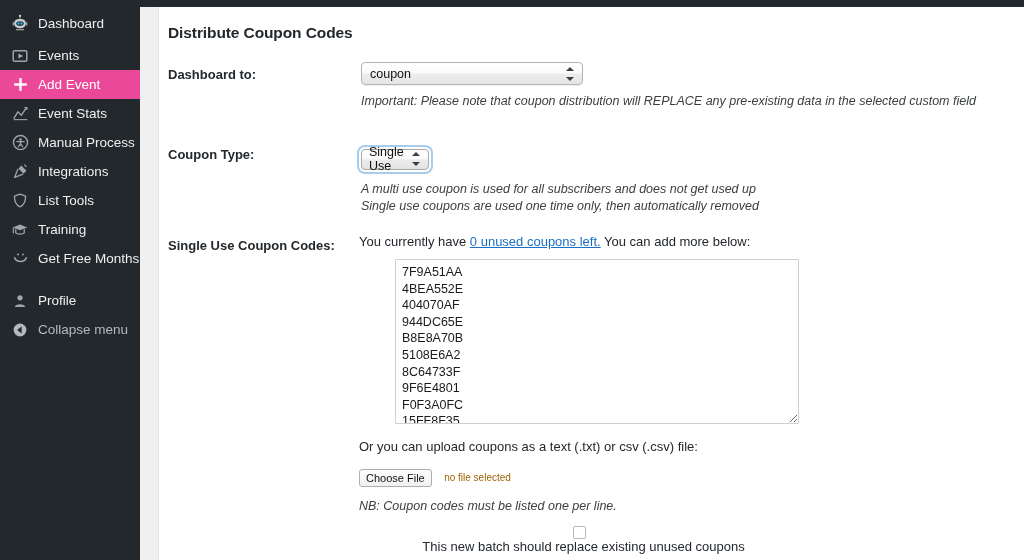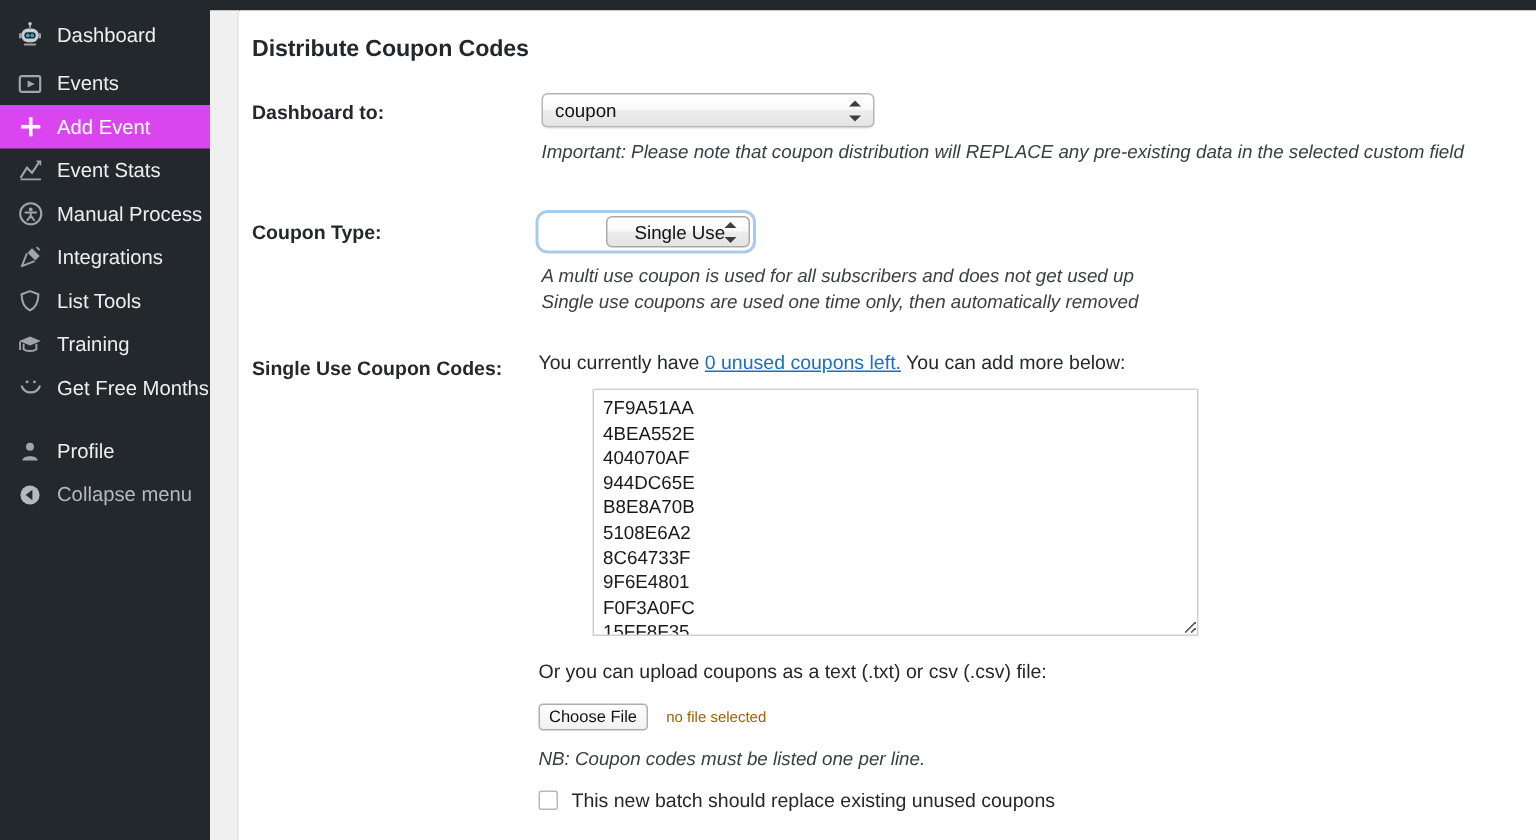--- a/index.html
+++ b/index.html
@@ -37,21 +37,21 @@
   }
   .mitem .ico {
     width:22px; height:22px; flex:0 0 22px;
     display:flex; align-items:center; justify-content:center;
     margin-right:7px;
     color:#a0a5aa;
   }
   .mitem .ico svg { display:block; }
   .mitem .lbl { line-height:1; font-weight:400; }
   .mitem.current {
-    background:#d946ef;
+    background:#ec4899;
     color:#ffffff;
     font-weight:600;
   }
   .mitem.current .ico { color:#ffffff; }
   
   .mitem.current::after {
     content:"";
     position:absolute; right:-8px; top:50%;
     margin-top:-8px;
     border-style:solid;
@@ -119,29 +119,28 @@
   }
   
   .sel-sm-wrap {
     display:inline-block;
     padding:2px;
     border-radius:6px;
     box-shadow:0 0 0 2px #a8cdec;
   }
   .sel-sm {
     position:relative;
-    height:21px; width:96px;
+    height:21px; width:68px;
     background:linear-gradient(#ffffff 0%, #fafafa 45%, #ececec 52%, #e3e3e3 100%);
     border:1px solid #a9a9a9;
     border-radius:4px;
     font-size:12.5px; color:#111;
     display:flex; align-items:center;
-    padding-left:18px;
+    padding-left:7px;
     cursor:default;
-    margin-left:43px;
   }
 
   .hint {
     font-size:12.5px; color:#3c4043;
     font-style:italic;
     line-height:17px;
     white-space:nowrap;
   }
   .plain { font-size:13px; color:#23282d; }
   .link {
@@ -384,21 +383,21 @@
 
         <div class="plain" style="margin-top:11px;">Or you can upload coupons as a text (.txt) or csv (.csv) file:</div>
 
         <div style="margin-top:14px;">
           <span class="filebtn">Choose File</span>
           <span class="filename">no file selected</span>
         </div>
 
         <div class="hint" style="margin-top:11px;">NB: Coupon codes must be listed one per line.</div>
 
-        <div class="cbrow" style="margin-top:11px;">
+        <div class="cbrow" style="margin-top:11px;flex-direction:column;">
           <span class="cbox"></span>
           <span class="cblabel">This new batch should replace existing unused coupons</span>
         </div>
 
       </div>
     </div>
 
   </main>
 </div>
 

